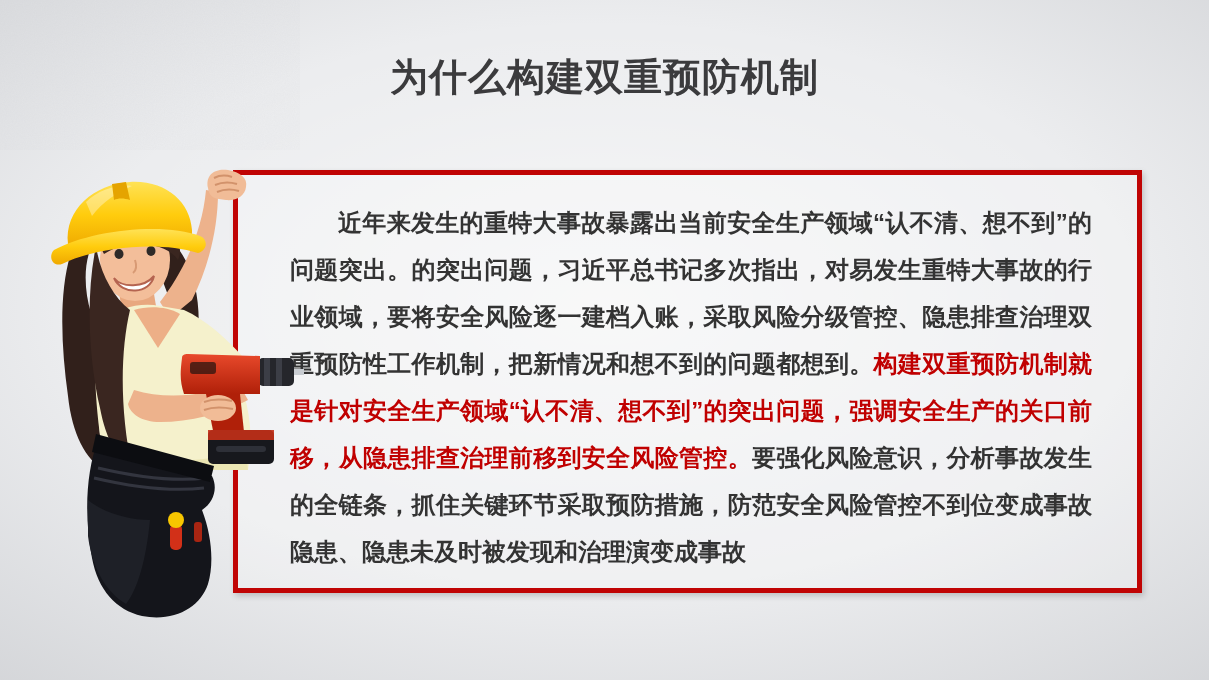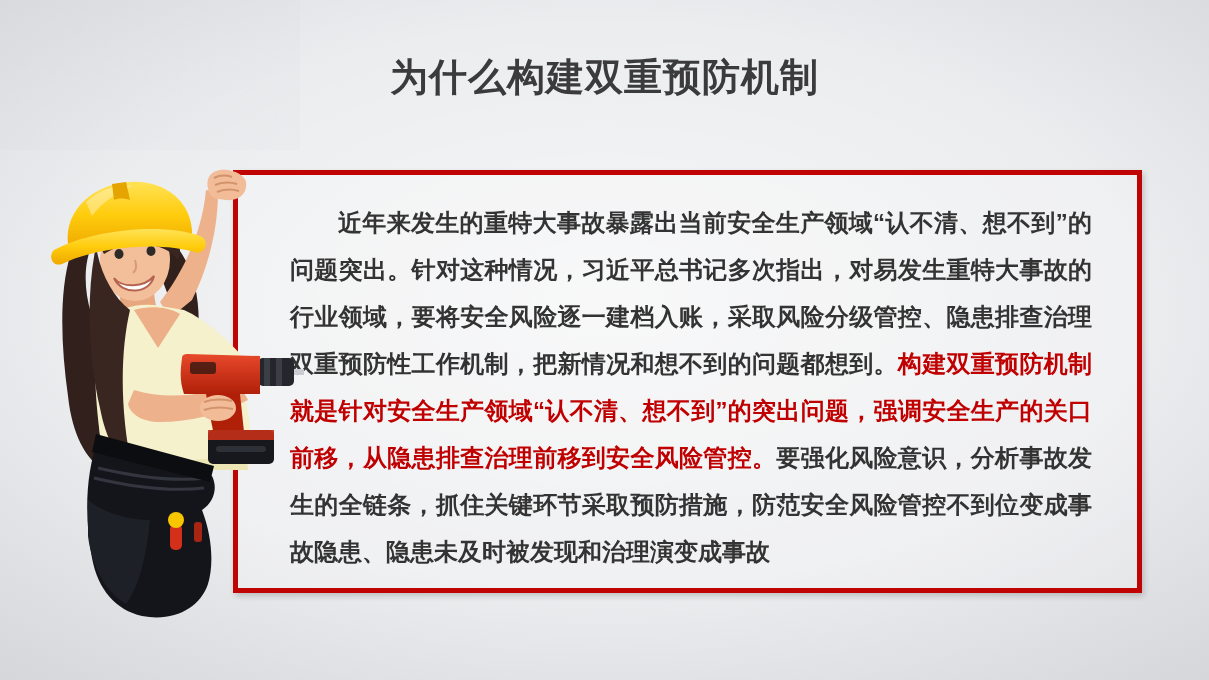--- a/index.html
+++ b/index.html
@@ -63,21 +63,21 @@
 </head>
 <body>
 
 <div class="slide">
 
   <div class="vignette"></div>
 
   <h1 class="slide-title">为什么构建双重预防机制</h1>
 
   <div class="content-box">
-    <p class="body-text"><span>近年来发生的重特大事故暴露出当前安全生产领域“认不清、想不到”的问题突出。针对这种情况，习近平总书记多次指出，对易发生重特大事故的行业领域，要将安全风险逐一建档入账，采取风险分级管控、隐患排查治理双重预防性工作机制，把新情况和想不到的问题都想到。</span><span class="hl">构建双重预防机制就是针对安全生产领域“认不清、想不到”的突出问题，强调安全生产的关口前移，从隐患排查治理前移到安全风险管控。</span><span>要强化风险意识，分析事故发生的全链条，抓住关键环节采取预防措施，防范安全风险管控不到位变成事故隐患、隐患未及时被发现和治理演变成事故</span></p>
+    <p class="body-text"><span>近年来发生的重特大事故暴露出当前安全生产领域“认不清、想不到”的问题突出。的突出问题，习近平总书记多次指出，对易发生重特大事故的行业领域，要将安全风险逐一建档入账，采取风险分级管控、隐患排查治理双重预防性工作机制，把新情况和想不到的问题都想到。</span><span class="hl">构建双重预防机制就是针对安全生产领域“认不清、想不到”的突出问题，强调安全生产的关口前移，从隐患排查治理前移到安全风险管控。</span><span>要强化风险意识，分析事故发生的全链条，抓住关键环节采取预防措施，防范安全风险管控不到位变成事故隐患、隐患未及时被发现和治理演变成事故</span></p>
   </div>
 
   <svg class="worker" viewBox="0 0 270 460" role="img" aria-label="female construction worker in yellow hard hat holding red cordless drill and tool bag">
     <defs>
       <linearGradient id="hatg" x1="0" y1="0" x2="0" y2="1">
         <stop offset="0" stop-color="#FFE255"></stop>
         <stop offset="0.5" stop-color="#FFCC0D"></stop>
         <stop offset="1" stop-color="#EFA900"></stop>
       </linearGradient>
       <linearGradient id="drillg" x1="0" y1="0" x2="0" y2="1">

